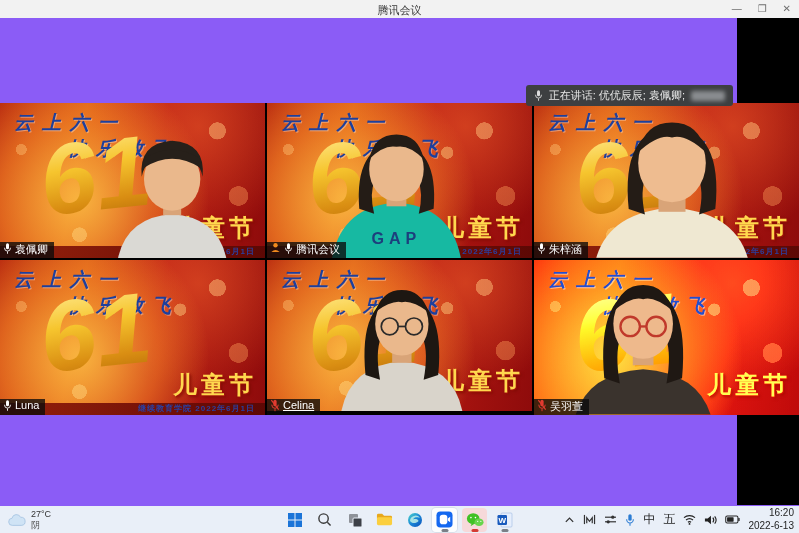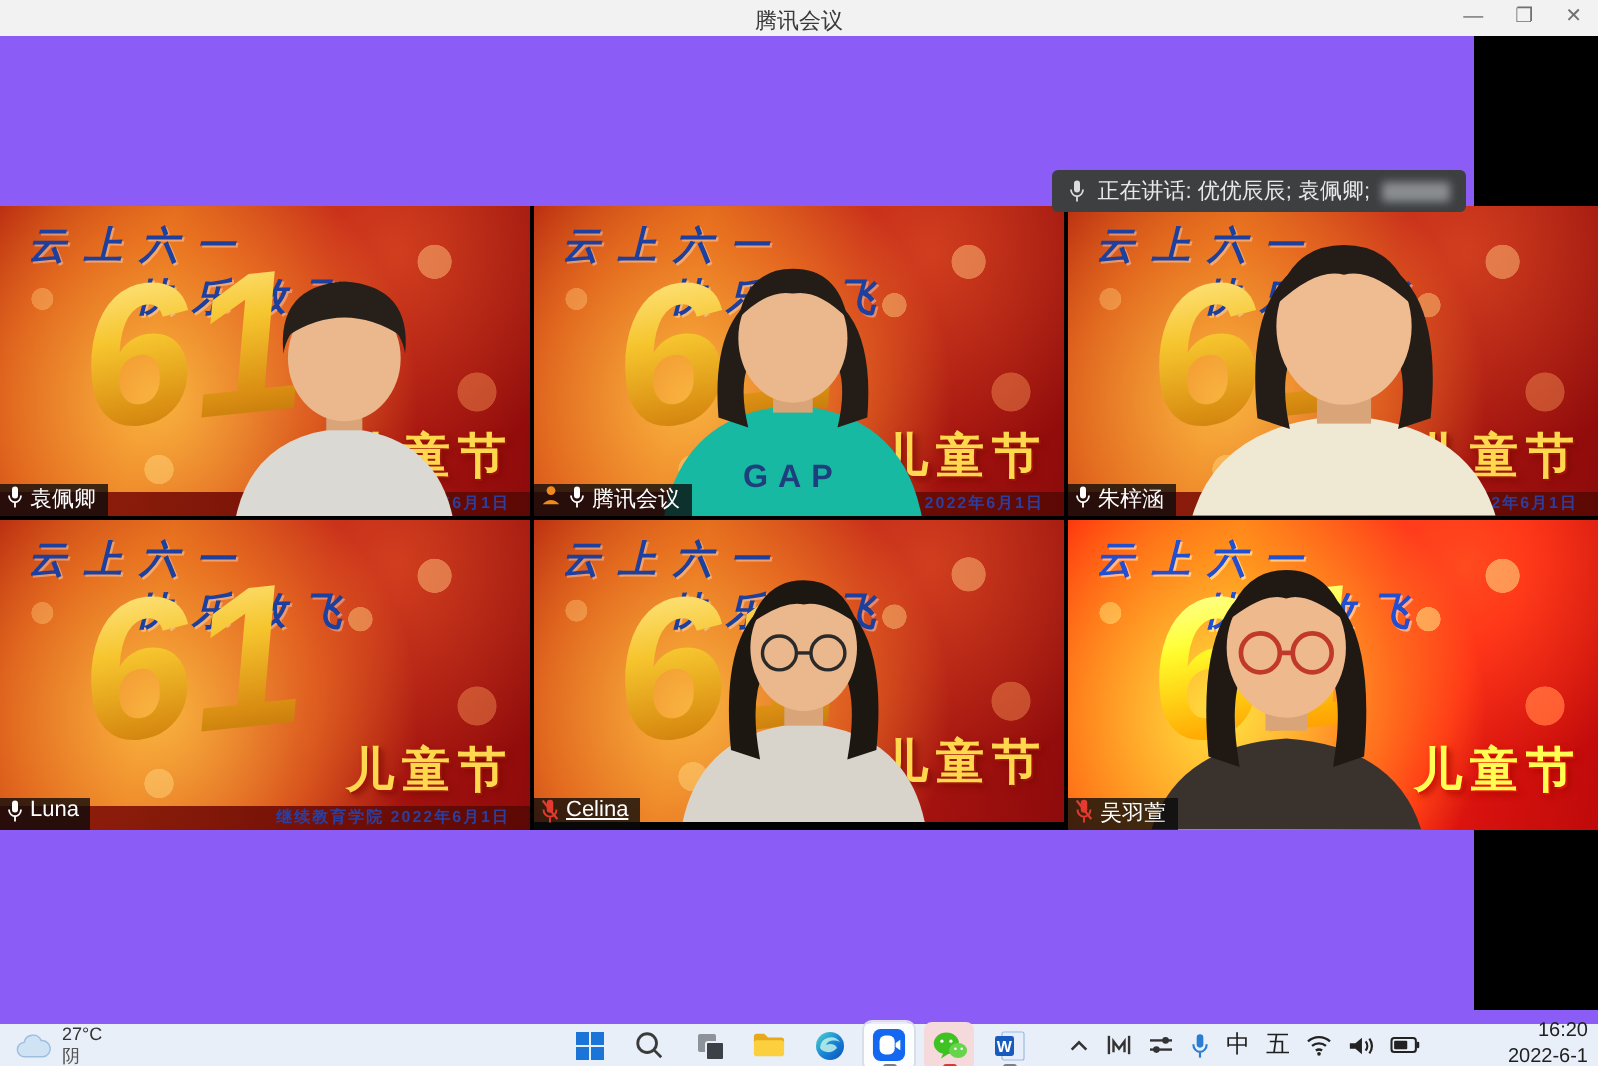--- a/index.html
+++ b/index.html
@@ -46,38 +46,38 @@
   .p-footer{position:absolute;bottom:0;left:0;right:0;height:12px;
     background:linear-gradient(90deg,rgba(140,20,8,.9),rgba(90,8,4,.95));
     font-size:8px;color:#2b3fa0;text-align:right;padding-right:10px;line-height:12px;
     font-weight:bold;letter-spacing:1px;}
   .person{position:absolute;bottom:0;}
   
   .name-tag{position:absolute;left:0;bottom:0;background:rgba(10,10,10,.78);color:#fff;
     font-size:11px;height:16px;display:flex;align-items:flex-start;gap:3px;padding:0 6px 0 3px;z-index:5;}
   .letterbox{position:absolute;left:0;right:0;bottom:0;height:4px;background:#000;z-index:4;}
   
-  .taskbar{height:28px;background:#e9eff8;border-top:7px solid #8b5cf6;position:relative;
+  .taskbar{height:28px;background:#e9eff8;border-top:1px solid #8b5cf6;position:relative;
     display:flex;align-items:center;box-sizing:border-box;}
   .weather{position:absolute;left:8px;display:flex;align-items:center;gap:5px;cursor:default;}
   .weather .wtxt{display:flex;flex-direction:column;font-size:9px;color:#333;line-height:1.15;}
   .weather .cond{color:#555;}
   .tb-center{margin:0 auto;display:flex;gap:5px;align-items:center;height:28px;}
   .tb-icon{width:25px;height:24px;border-radius:4px;display:flex;align-items:center;
     justify-content:center;position:relative;cursor:default;}
   .tb-icon.open-active{background:rgba(255,255,255,.85);box-shadow:0 0 0 1px #d8dfe9;}
   .tb-icon.alert{background:#f6d9da;}
   .indicator{position:absolute;bottom:0;left:50%;transform:translateX(-50%);
     width:7px;height:3px;border-radius:2px;background:#7a7f87;}
   .indicator.red{background:#d43b34;}
   .tb-right{position:absolute;right:5px;display:flex;align-items:center;gap:8px;
     font-size:12px;color:#1f1f1f;}
   .ime{font-size:12px;color:#1f1f1f;cursor:default;}
   .clock{display:flex;flex-direction:column;align-items:flex-end;font-size:10px;
-    color:#1f1f1f;line-height:1.25;cursor:default;margin-left:36px;}
+    color:#1f1f1f;line-height:1.25;cursor:default;}
   .trayicon{display:flex;align-items:center;cursor:default;}
 </style>
 </head>
 <body>
 
 <div class="titlebar">
   <span>腾讯会议</span>
   <div class="win-controls">
     <span>—</span>
     <span>❐</span>
@@ -385,16 +385,16 @@
     </span>
     <span class="trayicon">
       <svg width="15" height="9" viewBox="0 0 16 9">
         <rect x="0.8" y="0.8" width="13" height="7.4" rx="1.5" fill="none" stroke="#222" stroke-width="1.1"></rect>
         <rect x="14.2" y="2.8" width="1.4" height="3.4" rx="0.6" fill="#222"></rect>
         <rect x="2.2" y="2.2" width="7" height="4.6" rx="0.6" fill="#222"></rect>
       </svg>
     </span>
     <div class="clock">
       <span>16:20</span>
-      <span>2022-6-1</span>
+      <span>2022-6-13</span>
     </div>
   </div>
 </div>
 
 </body></html>

